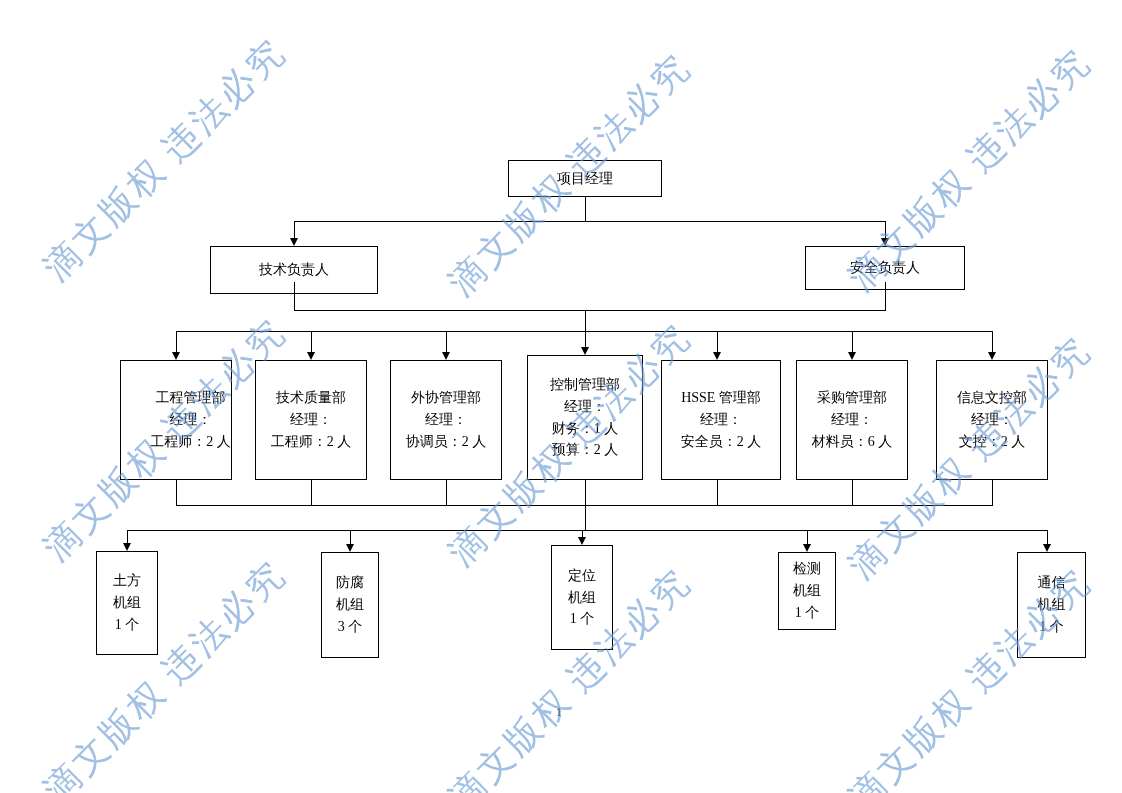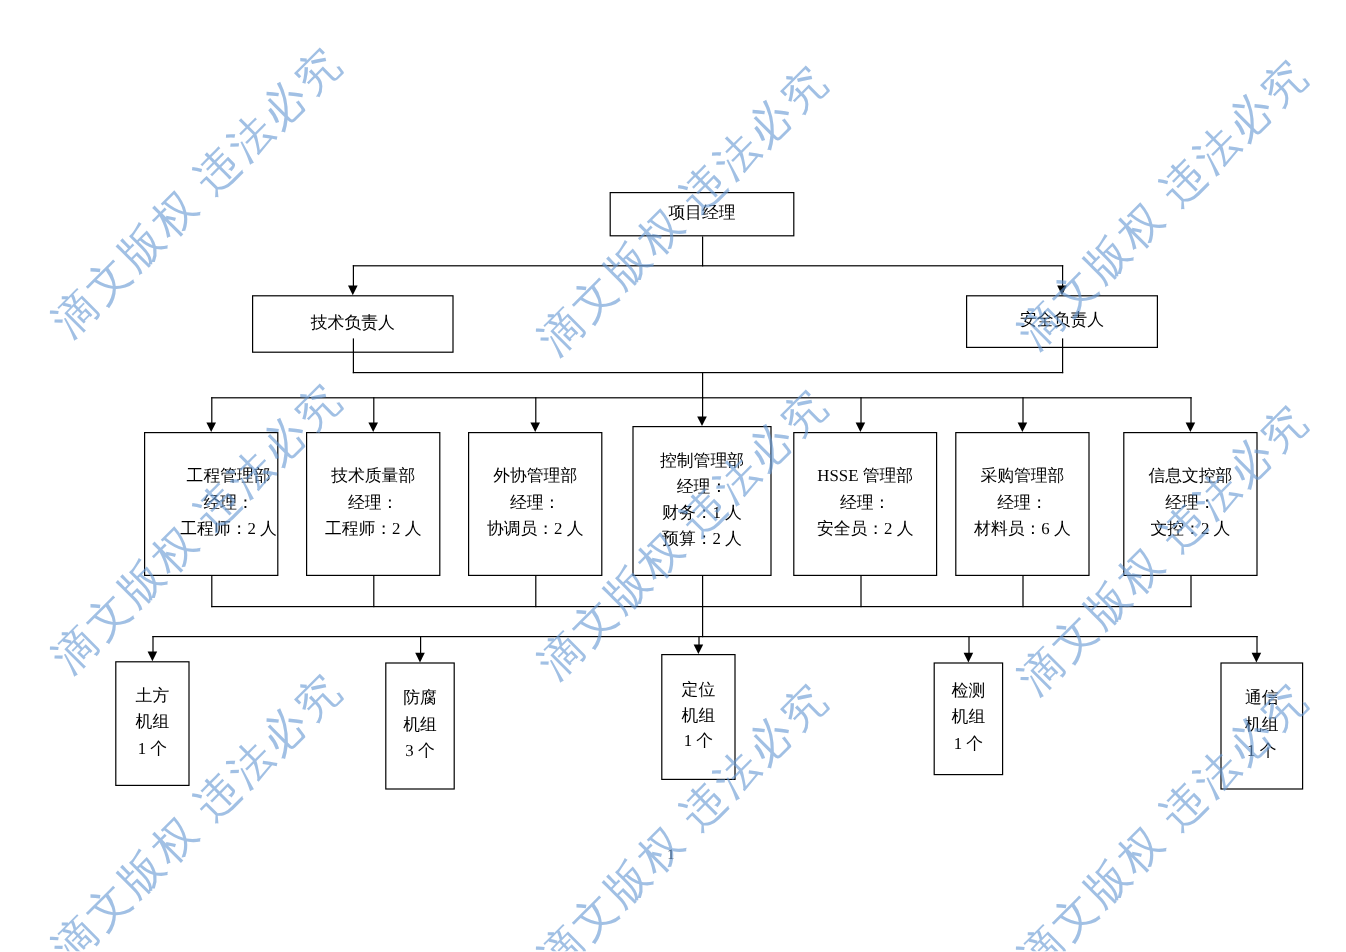--- a/index.html
+++ b/index.html
@@ -124,21 +124,21 @@
     <div class="box" style="left:321px;top:552px;width:58px;height:106px;">
       <span class="txt">防腐
 机组
 3 个</span>
     </div>
     <div class="box" style="left:551px;top:545px;width:62px;height:105px;">
       <span class="txt">定位
 机组
 1 个</span>
     </div>
-    <div class="box" style="left:778px;top:552px;width:58px;height:94px;">
+    <div class="box" style="left:778px;top:552px;width:58px;height:78px;">
       <span class="txt">检测
 机组
 1 个</span>
     </div>
     <div class="box" style="left:1017px;top:552px;width:69px;height:106px;">
       <span class="txt">通信
 机组
 1 个</span>
     </div>
 

